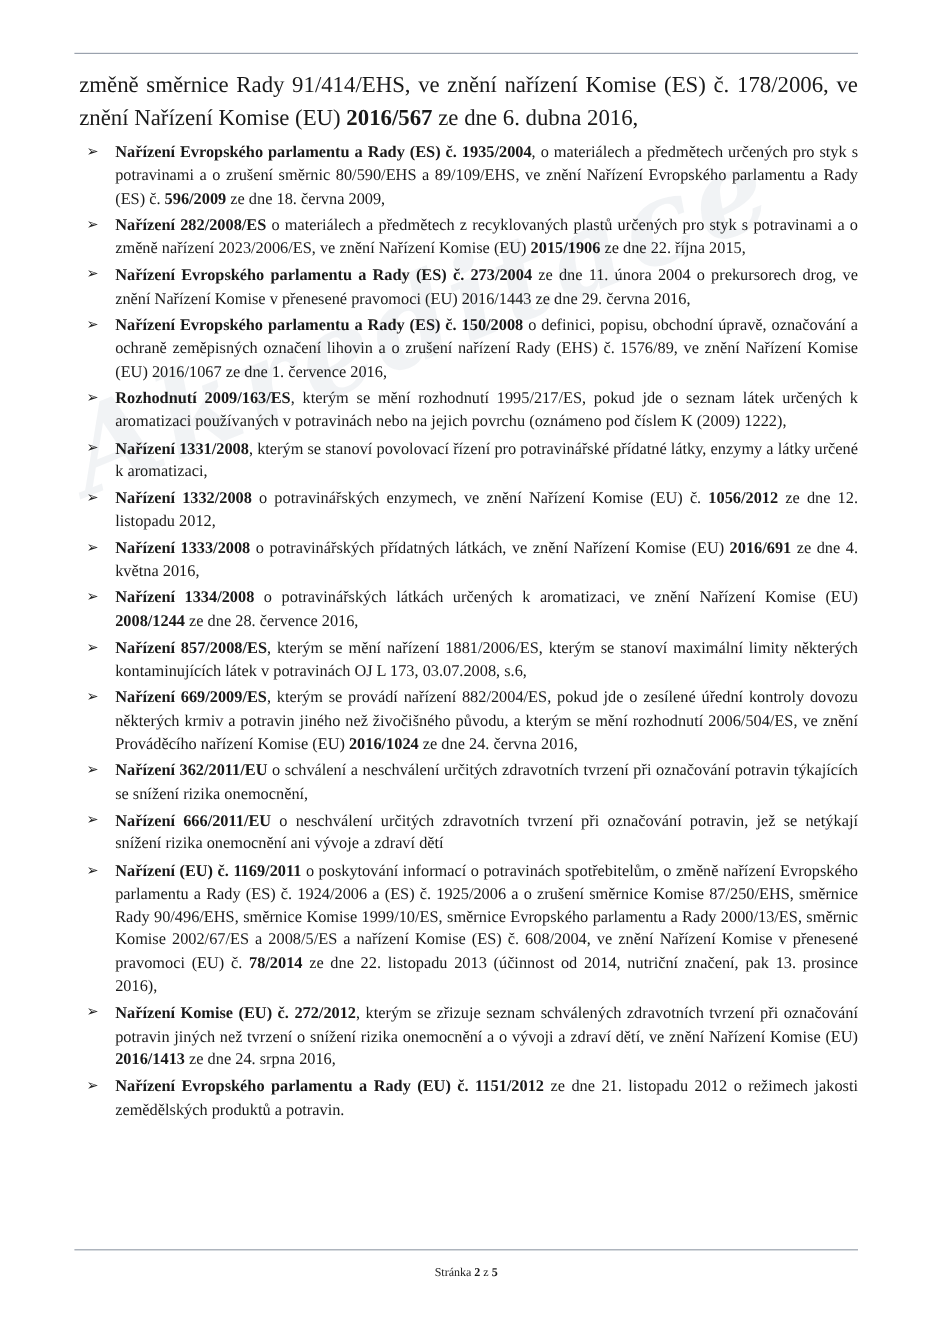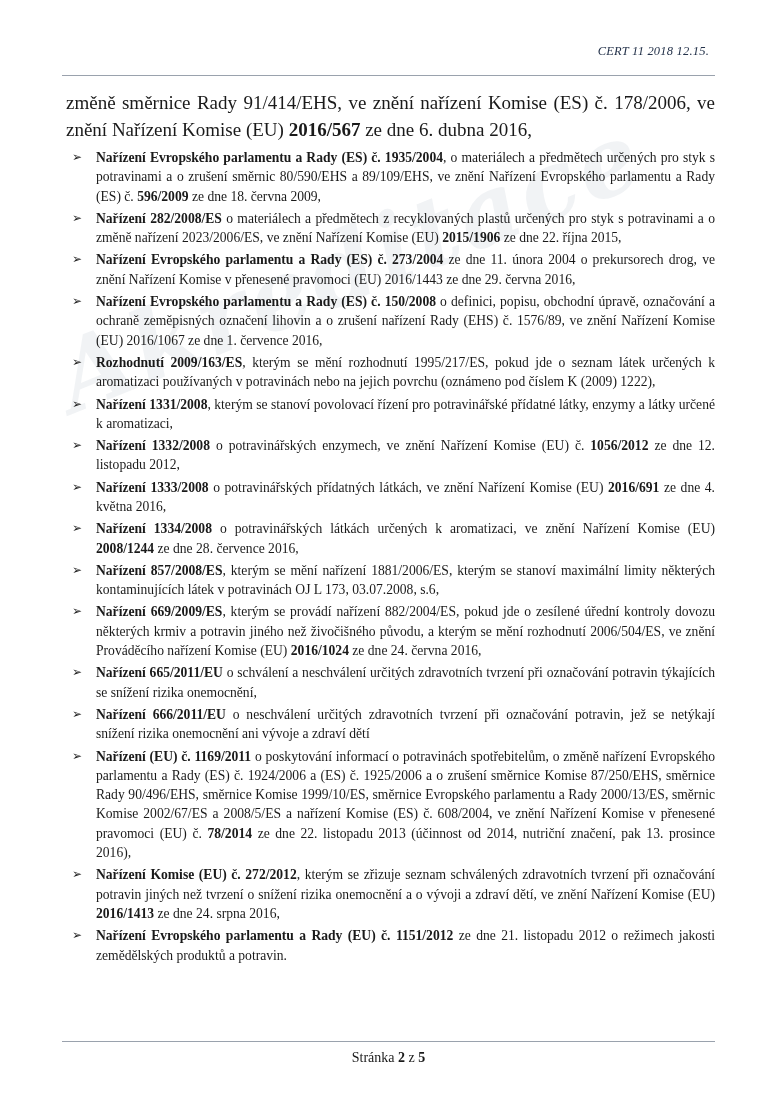--- a/index.html
+++ b/index.html
@@ -75,21 +75,21 @@
     line-height: 1.42;
   }
   .bold { font-weight: bold; }
 
   .footer {
     position: absolute;
     left: 62px;
     right: 62px;
     bottom: 34px;
     text-align: center;
-    font-size: 14px;
+    font-size: 10px;
     color: #1a1a1a;
   }
   .footer .pg { font-weight: bold; }
 
   
   .watermark {
     position: absolute;
     left: 40px;
     top: 330px;
     width: 700px;
@@ -107,21 +107,20 @@
     font-weight: bold;
   }
 </style>
 </head>
 <body>
 
 <div class="page">
 
   <div class="watermark">Akreditace</div>
 
-  <div class="doc-header">CERT 11 2018 12.15.</div>
 
   <hr class="rule rule-top">
 
   <div class="content">
 
     <p class="intro">
       <span>změně směrnice Rady 91/414/EHS, ve znění nařízení Komise (ES) č. 178/2006, ve znění Nařízení Komise (EU) </span><span class="bold">2016/567</span><span> ze dne 6. dubna 2016,</span>
     </p>
 
     <ul class="reglist">
@@ -176,21 +175,21 @@
         <span class="bold">Nařízení 857/2008/ES</span><span>, kterým se mění nařízení 1881/2006/ES, kterým se stanoví maximální limity některých kontaminujících látek v potravinách  OJ L 173, 03.07.2008, s.6,</span>
       </li>
 
       <li>
         <span class="bullet">➢</span>
         <span class="bold">Nařízení 669/2009/ES</span><span>, kterým se provádí nařízení  882/2004/ES, pokud jde o zesílené úřední kontroly dovozu některých krmiv a potravin jiného než živočišného původu, a kterým se mění rozhodnutí 2006/504/ES, ve znění Prováděcího nařízení Komise (EU) <b>2016/1024</b> ze dne 24. června 2016,</span>
       </li>
 
       <li>
         <span class="bullet">➢</span>
-        <span class="bold">Nařízení 665/2011/EU</span><span> o schválení a neschválení určitých zdravotních tvrzení při označování potravin týkajících se snížení rizika onemocnění,</span>
+        <span class="bold">Nařízení 362/2011/EU</span><span> o schválení a neschválení určitých zdravotních tvrzení při označování potravin týkajících se snížení rizika onemocnění,</span>
       </li>
 
       <li>
         <span class="bullet">➢</span>
         <span class="bold">Nařízení 666/2011/EU</span><span> o neschválení určitých zdravotních tvrzení při označování potravin, jež se netýkají snížení rizika onemocnění ani vývoje a zdraví dětí</span>
       </li>
 
       <li>
         <span class="bullet">➢</span>
         <span class="bold">Nařízení (EU) č. 1169/2011</span><span>  o poskytování informací o potravinách spotřebitelům, o změně nařízení Evropského parlamentu a Rady (ES) č. 1924/2006 a (ES) č. 1925/2006 a o zrušení směrnice Komise 87/250/EHS, směrnice Rady 90/496/EHS, směrnice Komise 1999/10/ES, směrnice Evropského parlamentu a Rady 2000/13/ES, směrnic Komise 2002/67/ES a 2008/5/ES a nařízení Komise (ES) č. 608/2004, ve znění Nařízení Komise v přenesené pravomoci (EU) č. <b>78/2014</b> ze dne 22. listopadu 2013 (účinnost od 2014, nutriční značení, pak 13. prosince 2016),</span>

